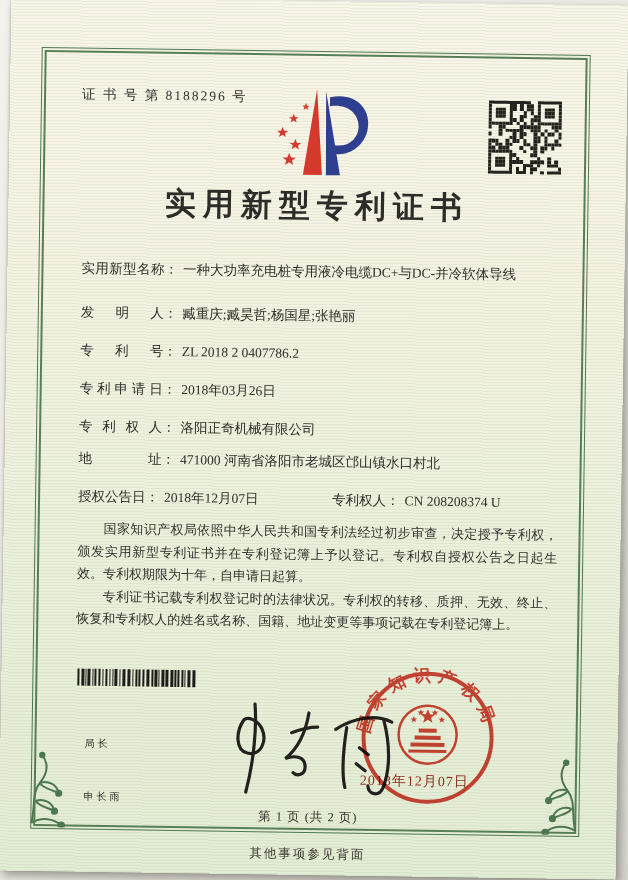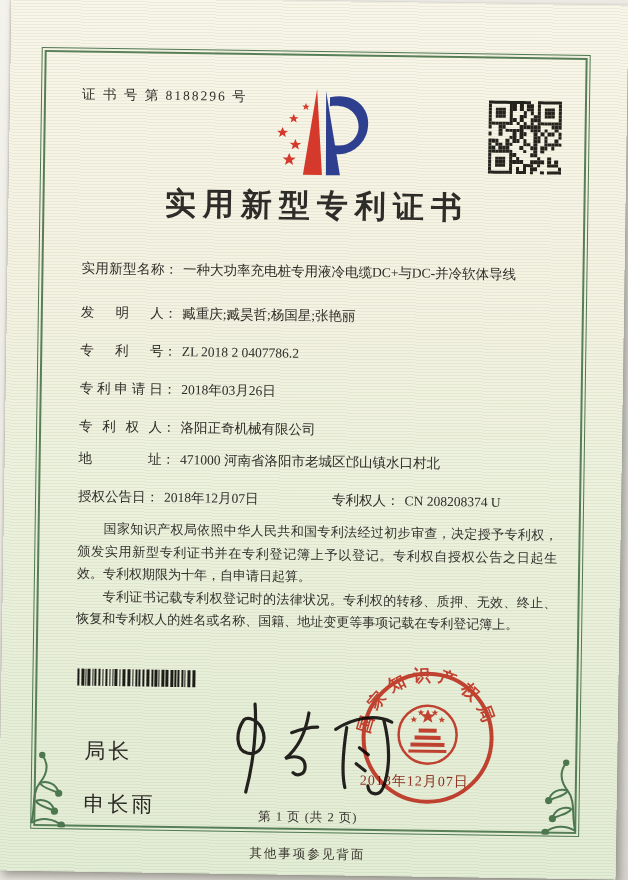--- a/index.html
+++ b/index.html
@@ -23,21 +23,21 @@
     letter-spacing:7px;color:#2e2c28;z-index:3;}
   .frow{left:74px;width:488px;font-size:13.5px;color:#2f2d28;z-index:3;white-space:nowrap;}
   .flabel{display:inline-block;width:83px;text-align:justify;text-align-last:justify;vertical-align:top;}
   .fval{margin-left:5px;}
   .grant2{position:absolute;left:254px;top:0;white-space:nowrap;}
   .paras{left:74px;top:520px;width:480px;font-size:13px;line-height:22.5px;
     text-align:justify;color:#33312c;z-index:3;}
   .paras p{margin:0;text-indent:2em;}
   .barcode{left:76px;top:671px;width:158px;height:17px;z-index:3;font-size:0;}
   .barcode span{display:inline-block;height:100%;background:#1d1c18;}
-  .officer{font-family:Liberation Serif, serif;font-size:21px;
+  .officer{font-family:Liberation Serif, serif;font-size:10px;
     letter-spacing:3px;color:#2c2a26;z-index:3;text-align:right;}
   .sig{left:213px;top:698px;width:190px;height:100px;z-index:5;}
   .seal{left:352px;top:662px;width:150px;height:150px;z-index:6;mix-blend-mode:multiply;opacity:.93;}
   .seal-date{left:360px;top:770px;font-size:14px;color:#a23527;letter-spacing:1px;z-index:4;mix-blend-mode:multiply;}
   .page-no{left:0;width:100%;top:808px;text-align:center;font-size:12.5px;color:#33312c;letter-spacing:1px;z-index:3;}
   .back-note{left:0;width:100%;top:845px;text-align:center;font-size:12.5px;color:#3a382f;letter-spacing:2px;z-index:3;}
   .orn{width:76px;height:76px;z-index:4;}
   .orn-l{left:24px;top:754px;}
   .orn-r{left:508px;top:754px;transform:scaleX(-1);}
 </style>

